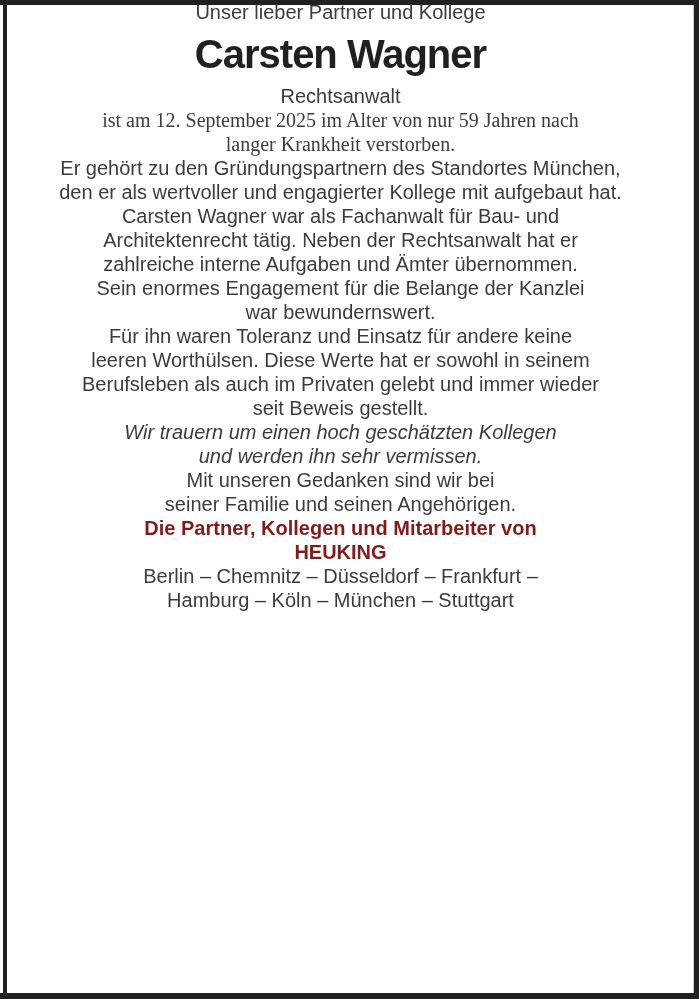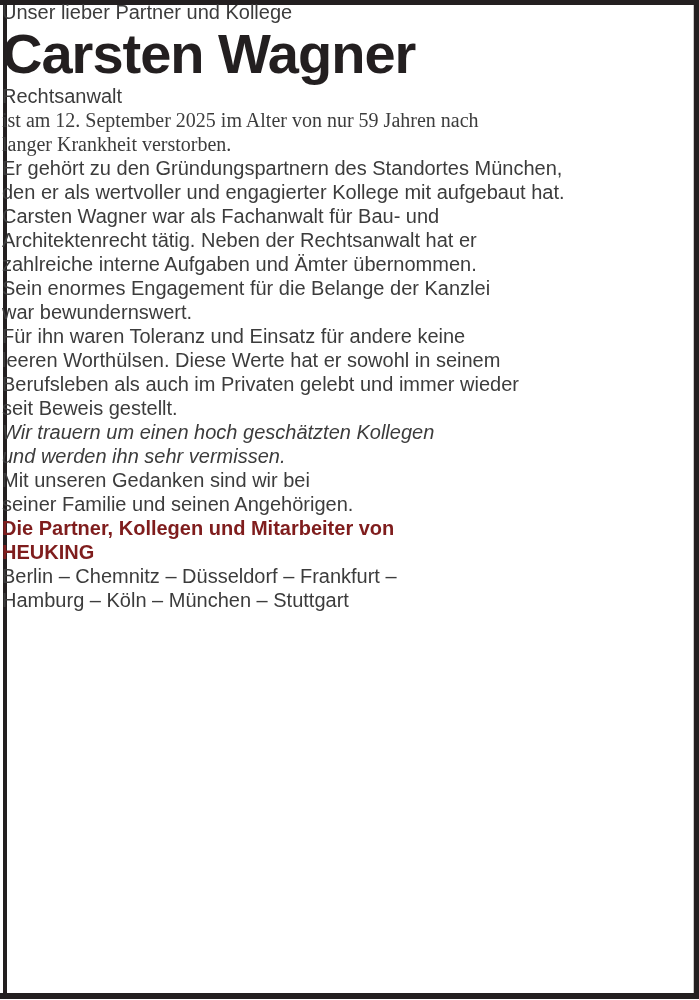--- a/index.html
+++ b/index.html
@@ -17,31 +17,32 @@
   .bar-bottom { bottom: 1px; left: 0; right: 0; height: 6px; }
   .bar-right  { top: 0; right: 0; bottom: 1px; width: 5px; }
   .bar-left   { top: 5px; left: 3px; bottom: 7px; width: 4px; }
   .hairline-right { position: absolute; top: 5px; right: 5px; bottom: 7px; width: 1px; background: #c9c6c6; }
 
   .content {
     position: absolute;
     left: 2px;
     right: 20px;
     top: 0;
+    text-align: center;
     color: #3c3c3c;
     font-size: 20px;
     line-height: 24px;
   }
   .content p { margin: 0; }
   .line { display: block; }
 
   .intro { margin-top: 77px; }
   .deceased-name {
     margin-top: 0;
-    font-size: 56px;
+    font-size: 40px;
     line-height: 60px;
     font-weight: bold;
     letter-spacing: -1px;
     color: #231f20;
   }
   .role { margin-top: 9px; }
   .death { margin-top: 19px; font-family: Liberation Serif, serif; }
   .p1 { margin-top: 44px; }
   .p2 { margin-top: 21px; }
   .p3 { margin-top: 17px; }

